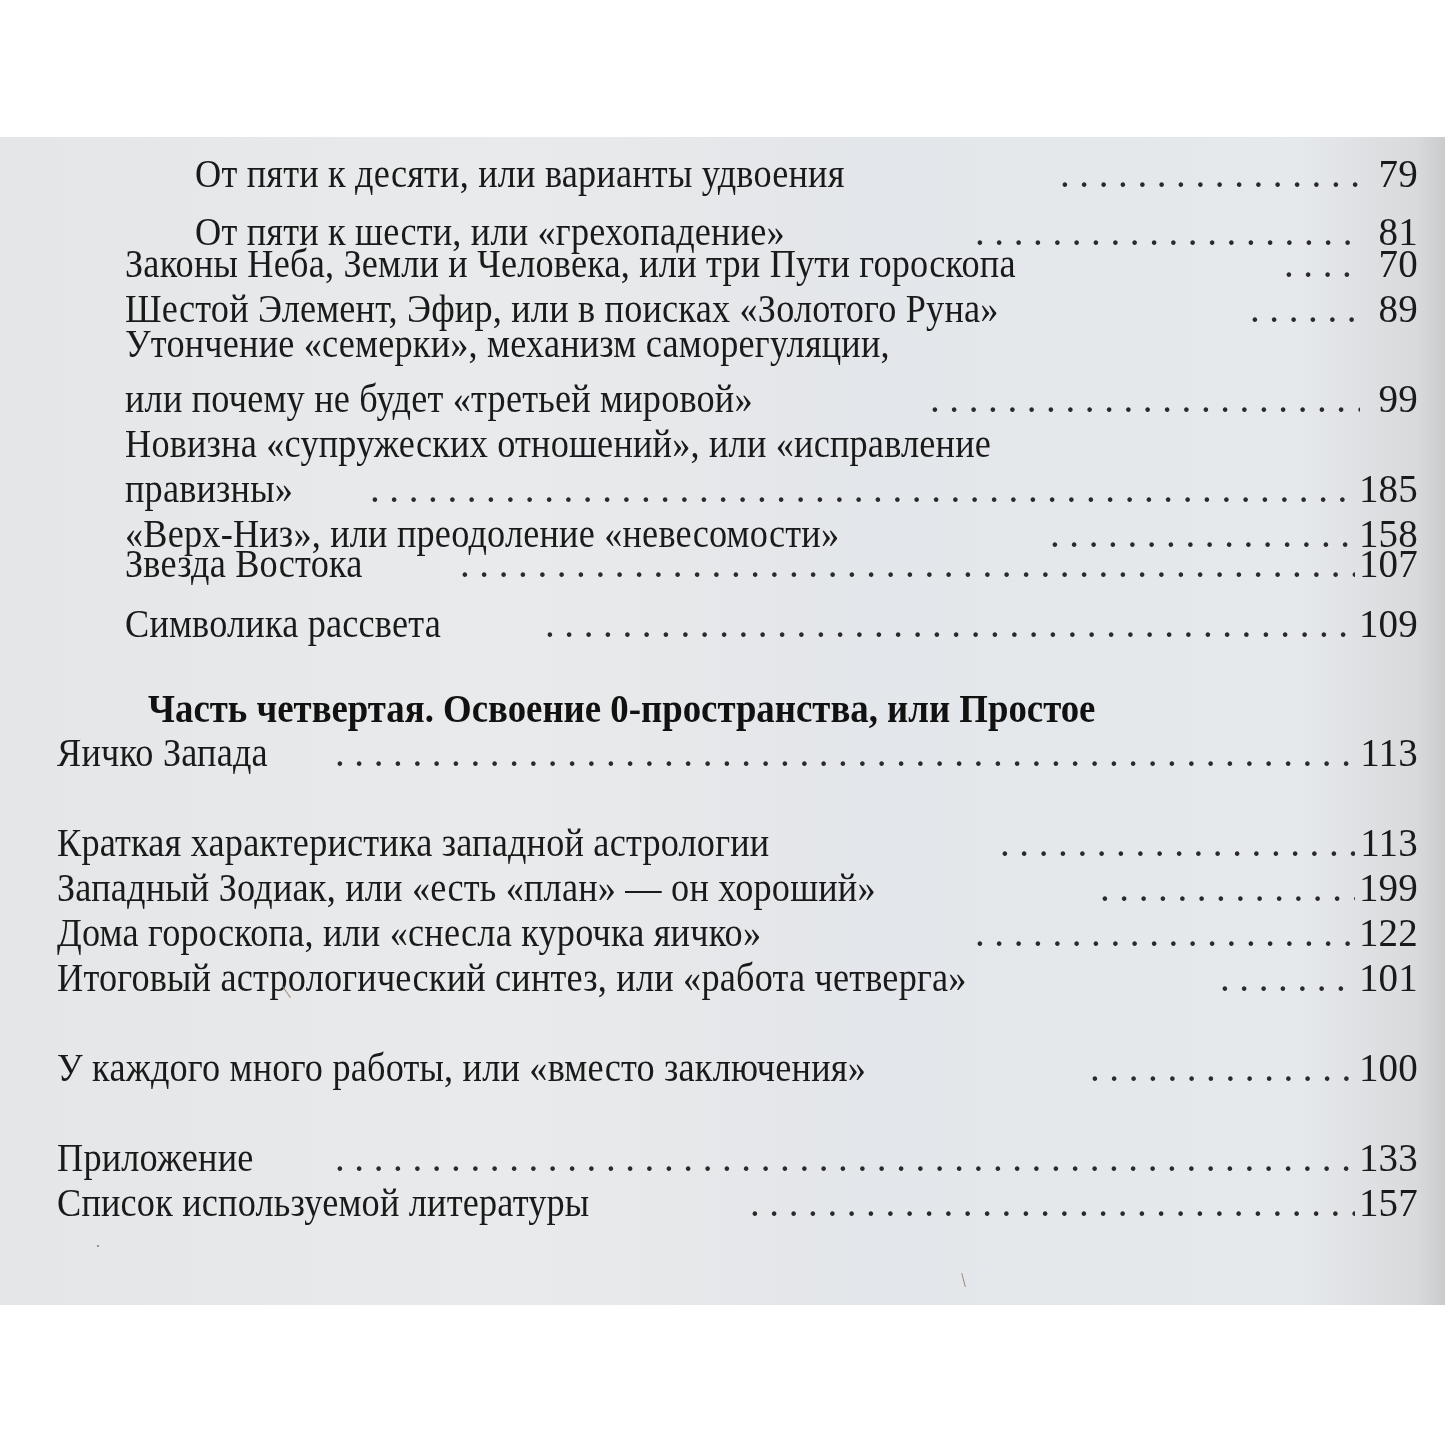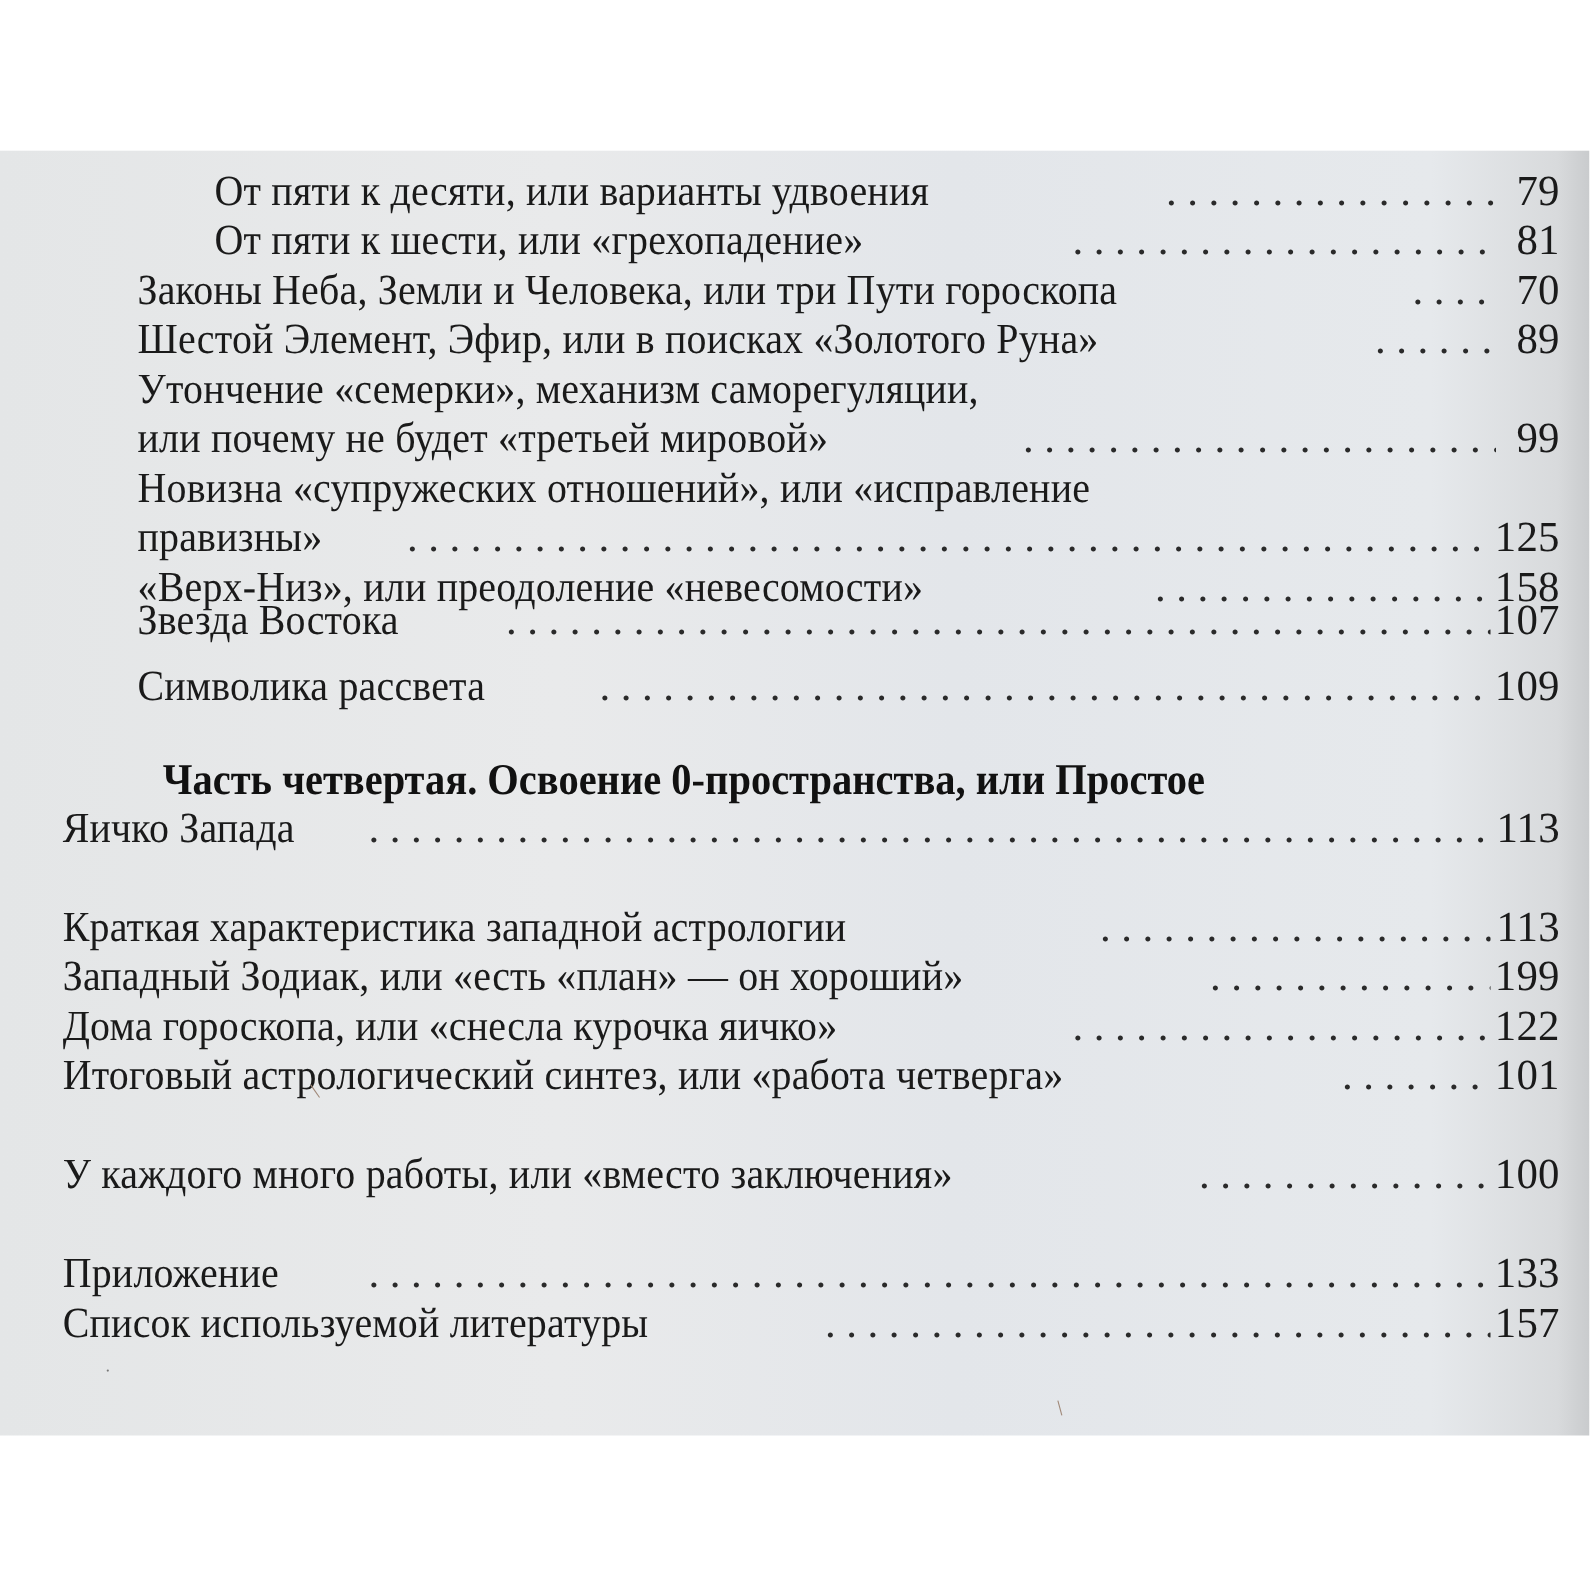--- a/index.html
+++ b/index.html
@@ -36,54 +36,54 @@
 
 <div class="page">
   <div class="toc">
 
     <div class="entry" style="top:14px">
       <span class="label" style="left:195px; transform:scaleX(0.93)">От пяти к десяти, или варианты удвоения</span>
       <span class="leader" style="left:1060px; width:300px">........................................................................................................</span>
       <span class="page-num">79</span>
     </div>
 
-    <div class="entry" style="top:59px">
+    <div class="entry" style="top:72px">
       <span class="label" style="left:195px; transform:scaleX(0.93)">От пяти к шести, или «грехопадение»</span>
       <span class="leader" style="left:975px; width:385px">........................................................................................................</span>
       <span class="page-num">81</span>
     </div>
 
     <div class="entry" style="top:104px">
       <span class="label" style="left:125px; transform:scaleX(0.93)">Законы Неба, Земли и Человека, или три Пути гороскопа</span>
       <span class="leader" style="left:1284px; width:76px">........................................................................................................</span>
       <span class="page-num">70</span>
     </div>
 
     <div class="entry" style="top:149px">
       <span class="label" style="left:125px; transform:scaleX(0.93)">Шестой Элемент, Эфир, или в поисках «Золотого Руна»</span>
       <span class="leader" style="left:1250px; width:110px">........................................................................................................</span>
       <span class="page-num">89</span>
     </div>
 
-    <div class="entry" style="top:194px">
+    <div class="entry" style="top:184px">
       <span class="label" style="left:125px; transform:scaleX(0.93)">Утончение «семерки», механизм саморегуляции,</span>
     </div>
     <div class="entry" style="top:239px">
       <span class="label" style="left:125px; transform:scaleX(0.93)">или почему не будет «третьей мировой»</span>
       <span class="leader" style="left:930px; width:430px">........................................................................................................</span>
       <span class="page-num">99</span>
     </div>
 
     <div class="entry" style="top:284px">
       <span class="label" style="left:125px; transform:scaleX(0.93)">Новизна «супружеских отношений», или «исправление</span>
     </div>
     <div class="entry" style="top:329px">
       <span class="label" style="left:125px; transform:scaleX(0.93)">правизны»</span>
       <span class="leader" style="left:370px; width:985px">........................................................................................................</span>
-      <span class="page-num">125</span>
+      <span class="page-num">185</span>
     </div>
 
     <div class="entry" style="top:374px">
       <span class="label" style="left:125px; transform:scaleX(0.93)">«Верх-Низ», или преодоление «невесомости»</span>
       <span class="leader" style="left:1050px; width:305px">........................................................................................................</span>
       <span class="page-num">158</span>
     </div>
 
     <div class="entry" style="top:404px">
       <span class="label" style="left:125px; transform:scaleX(0.93)">Звезда Востока</span>

